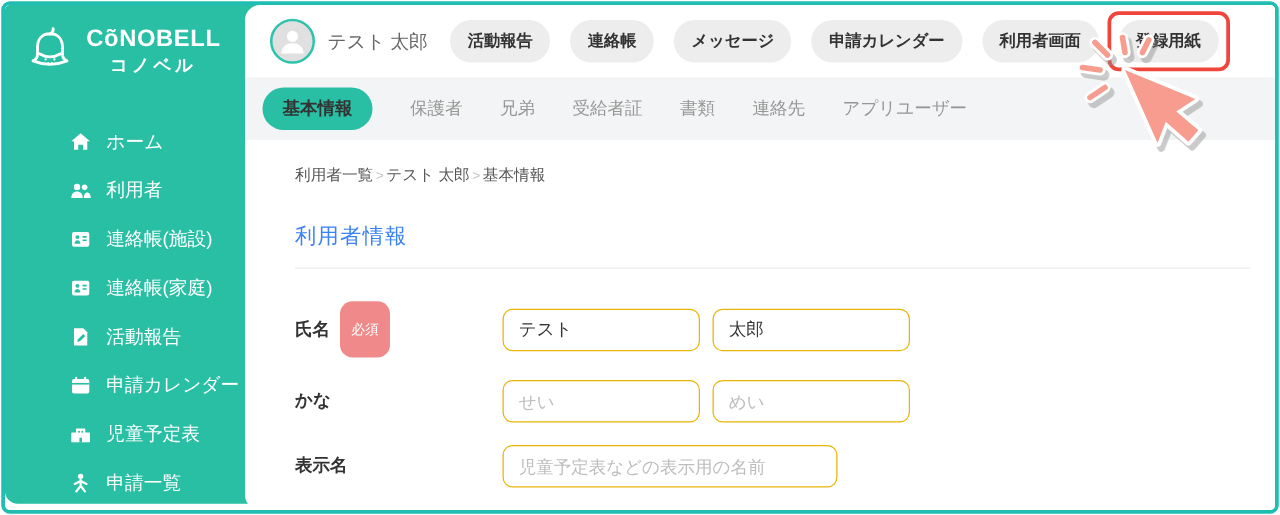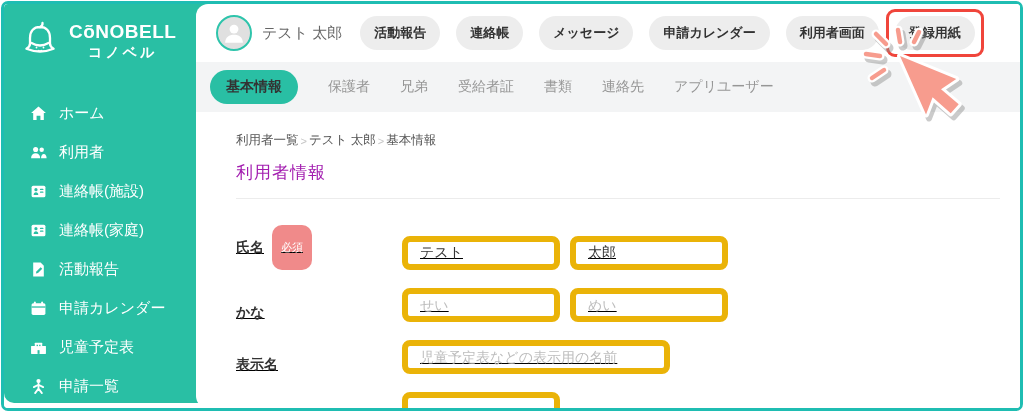--- a/index.html
+++ b/index.html
@@ -20,21 +20,21 @@
     width:204px; flex-shrink:0;
     background:#29BFA4; color:#fff;
     height:calc(100% - 5px);
     border-radius:0 0 10px 10px;
     overflow:hidden;
   }
   .logo { display:flex; align-items:center; gap:7px; padding:16px 0 0 14px; }
   .logo-text { display:flex; flex-direction:column; align-items:center; }
   .brand { font-size:19px; font-weight:800; letter-spacing:.5px; line-height:1.1; }
   .brand-sub { font-size:14px; font-weight:700; letter-spacing:3px; margin-top:2px; }
-  .nav { margin-top:30px; }
+  .nav { margin-top:30px;margin-left:26px; }
   .nav-item {
     display:flex; align-items:center; gap:12px;
     height:39px; padding-left:26px;
     font-size:15px; cursor:pointer; white-space:nowrap;
   }
   .nav-item .icn { width:17px; height:17px; display:inline-flex; flex-shrink:0; }
   .nav-item .icn svg { width:100%; height:100%; }
 
   
   .main {
@@ -79,37 +79,37 @@
   .tab.active {
     background:#29BFA4; color:#333; font-weight:700;
     padding:8px 16px; border-radius:17px;
   }
 
   
   .content { padding:0 20px 0 40px; }
   .breadcrumb { margin-top:20px; display:flex; align-items:center; gap:2px; font-size:12.5px; color:#555; }
   .crumb { cursor:pointer; white-space:nowrap; }
   .crumb-sep { color:#C5C5C5; font-size:11px; }
-  .section-title { margin-top:12px; font-size:17px; font-weight:400; color:#a21caf; letter-spacing:1px; }
+  .section-title { margin-top:28px; font-size:17px; font-weight:400; color:#3b82f6; letter-spacing:1px; }
   .divider { margin-top:14px; border-bottom:1px solid #ECECEC; }
 
   .form { margin-top:26px; }
-  .frow { display:flex; align-items:flex-end; margin-bottom:18px;text-decoration:underline; }
+  .frow { display:flex; align-items:center; margin-bottom:18px; }
   .flabel {
     width:166px; flex-shrink:0;
     display:flex; align-items:center; gap:8px;
     font-size:14px; font-weight:700; color:#333;
   }
   .badge {
     background:#F08A8A; color:#fff; font-weight:400;
     font-size:11px; padding:15px 9px; border-radius:10px; white-space:nowrap;
   }
   .tinput {
     width:158px; height:34px;
-    border:6px solid #eab308; border-radius:8px;
+    border:1px solid #eab308; border-radius:8px;
     padding:0 12px; margin-right:10px;
     font-size:14px; color:#333; background:#fff;
     font-family:inherit; outline:none;
   }
   .tinput.wide { width:268px; }
   .tinput::placeholder { color:#BDBDBD; }
 
   
   .cursor-wrap { position:absolute; left:840px; top:26px; z-index:10; pointer-events:none; }
 </style>

